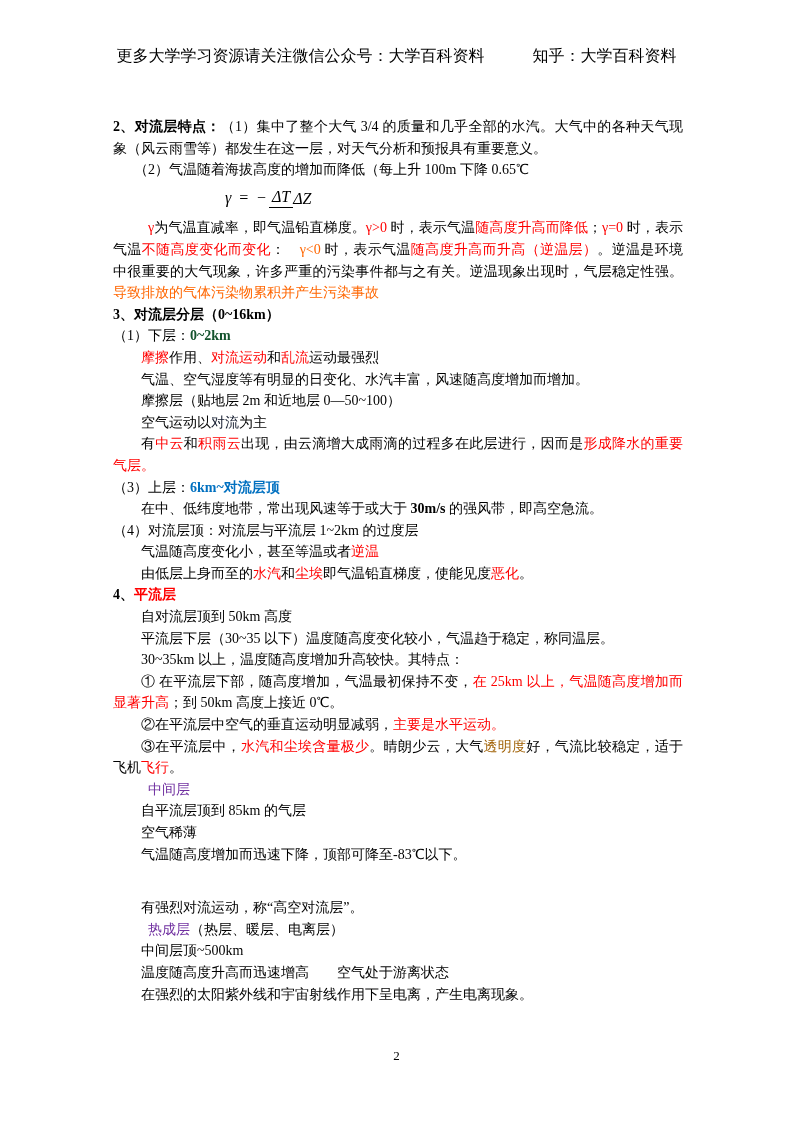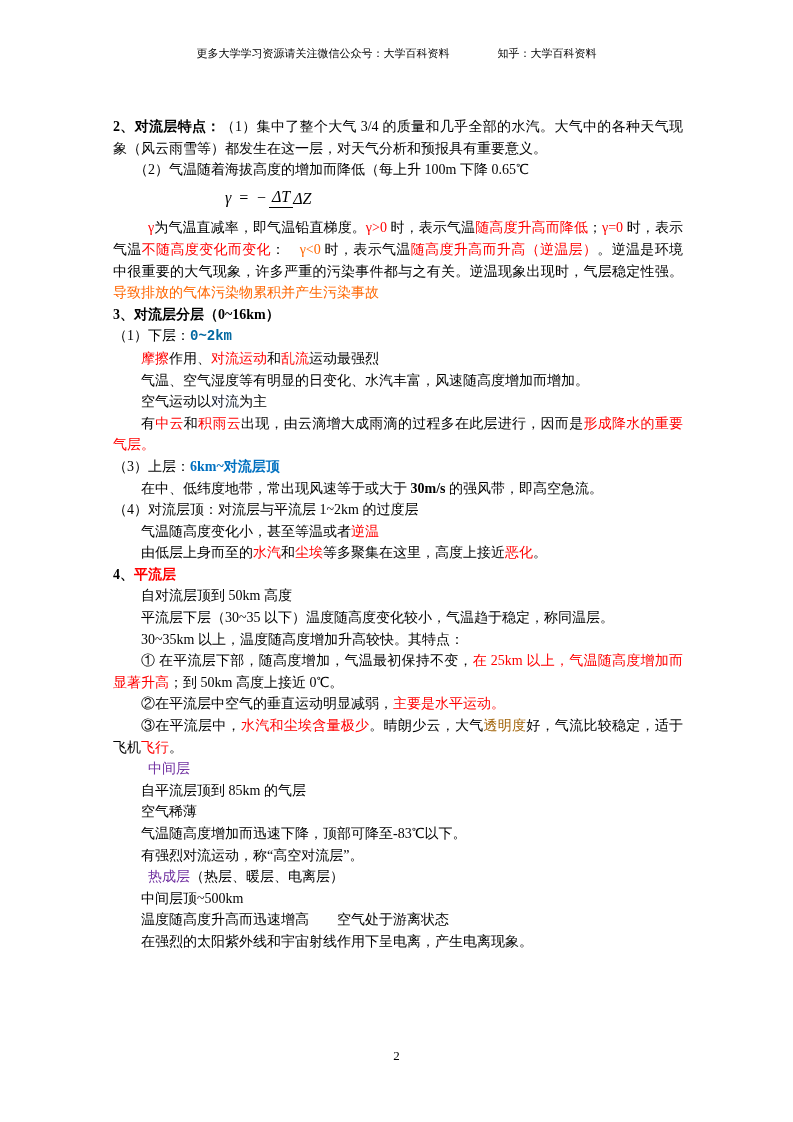--- a/index.html
+++ b/index.html
@@ -11,21 +11,21 @@
     font-family: "Liberation Serif", serif;
     color: #000000;
     overflow: hidden;
   }
   .header {
     position: absolute;
     top: 46px;
     left: 0;
     width: 100%;
     text-align: center;
-    font-size: 11px;
+    font-size: 16px;
     color: #000000;
     white-space: nowrap;
   }
   .header .hgap { display: inline-block; width: 48px; }
   .content {
     position: absolute;
     top: 116px;
     left: 113px;
     width: 570px;
   }
@@ -73,42 +73,43 @@
         <span class="f-gamma">γ</span>
         <span class="f-eq">=</span>
         <span class="f-minus">−</span>
         <span class="frac">
           <span class="num">ΔT</span>
           <span class="den">ΔZ</span>
         </span>
       </div>
       <p class="para" style="text-indent: 2.5em;"><span style="color: rgb(255, 0, 0);">γ</span><span>为气温直减率，即气温铅直梯度。</span><span style="color: rgb(255, 0, 0);">γ&gt;0</span><span> 时，表示气温</span><span style="color: rgb(255, 0, 0);">随高度升高而降低</span><span>；</span><span style="color: rgb(255, 0, 0);">γ=0</span><span> 时，表示气温</span><span style="color: rgb(255, 0, 0);">不随高度变化而变化</span><span>：　</span><span style="color: rgb(255, 102, 0);">γ&lt;0</span><span> 时，表示气温</span><span style="color: rgb(255, 0, 0);">随高度升高而升高（逆温层）</span><span>。逆温是环境中很重要的大气现象，许多严重的污染事件都与之有关。逆温现象出现时，气层稳定性强。</span><span style="color: rgb(255, 102, 0);">导致排放的气体污染物累积并产生污染事故</span></p>
       <p class="para"><span style="font-weight: bold;">3、对流层分层（0~16km）</span></p>
-      <p class="para"><span>（1）下层：</span><span style="color: #0369a1; font-weight: bold; font-family: Liberation Mono, monospace;">0~2km</span></p>
+      <p class="para"><span>（1）下层：</span><span style="color: #14532d; font-weight: bold;">0~2km</span></p>
       <p class="para" style="text-indent: 2em;"><span style="color: rgb(255, 0, 0);">摩擦</span><span>作用、</span><span style="color: rgb(255, 0, 0);">对流运动</span><span>和</span><span style="color: rgb(255, 0, 0);">乱流</span><span>运动最强烈</span></p>
       <p class="para" style="text-indent: 2em;"><span>气温、空气湿度等有明显的日变化、水汽丰富，风速随高度增加而增加。</span></p>
+      <p class="para" style="text-indent: 2em;"><span>摩擦层（贴地层 2m 和近地层 0—50~100）</span></p>
       <p class="para" style="text-indent: 2em;"><span>空气运动以</span><span style="color: #0f172a;">对流</span><span>为主</span></p>
       <p class="para" style="text-indent: 2em;"><span>有</span><span style="color: rgb(255, 0, 0);">中云</span><span>和</span><span style="color: rgb(255, 0, 0);">积雨云</span><span>出现，由云滴增大成雨滴的过程多在此层进行，因而是</span><span style="color: rgb(255, 0, 0);">形成降水的重要气层。</span></p>
       <p class="para"><span>（3）上层：</span><span style="color: rgb(0, 112, 192); font-weight: bold;">6km~对流层顶</span></p>
       <p class="para" style="text-indent: 2em;"><span>在中、低纬度地带，常出现风速等于或大于 </span><span style="font-weight: bold;">30m/s</span><span> 的强风带，即高空急流。</span></p>
       <p class="para"><span>（4）对流层顶：对流层与平流层 1~2km 的过度层</span></p>
       <p class="para" style="text-indent: 2em;"><span>气温随高度变化小，甚至等温或者</span><span style="color: rgb(255, 0, 0);">逆温</span></p>
-      <p class="para" style="text-indent: 2em;"><span>由低层上身而至的</span><span style="color: rgb(255, 0, 0);">水汽</span><span>和</span><span style="color: rgb(255, 0, 0);">尘埃</span><span>等多聚集在这里，高度上接近</span><span style="color: rgb(255, 0, 0);">恶化</span><span>。</span></p>
+      <p class="para" style="text-indent: 2em;"><span>由低层上身而至的</span><span style="color: rgb(255, 0, 0);">水汽</span><span>和</span><span style="color: rgb(255, 0, 0);">尘埃</span><span>即气温铅直梯度，使能见度</span><span style="color: rgb(255, 0, 0);">恶化</span><span>。</span></p>
       <p class="para"><span style="font-weight: bold;">4、</span><span style="color: rgb(255, 0, 0); font-weight: bold;">平流层</span></p>
       <p class="para" style="text-indent: 2em;"><span>自对流层顶到 50km 高度</span></p>
       <p class="para" style="text-indent: 2em;"><span>平流层下层（30~35 以下）温度随高度变化较小，气温趋于稳定，称同温层。</span></p>
       <p class="para" style="text-indent: 2em;"><span>30~35km 以上，温度随高度增加升高较快。其特点：</span></p>
       <p class="para" style="text-indent: 2em;"><span>① 在平流层下部，随高度增加，气温最初保持不变，</span><span style="color: rgb(255, 0, 0);">在 25km 以上，气温随高度增加而显著升高</span><span>；到 50km 高度上接近 0℃。</span></p>
       <p class="para" style="text-indent: 2em;"><span>②在平流层中空气的垂直运动明显减弱，</span><span style="color: rgb(255, 0, 0);">主要是水平运动。</span></p>
       <p class="para" style="text-indent: 2em;"><span>③在平流层中，</span><span style="color: rgb(255, 0, 0);">水汽和尘埃含量极少</span><span>。晴朗少云，大气</span><span style="color: #a16207;">透明度</span><span>好，气流比较稳定，适于飞机</span><span style="color: rgb(255, 0, 0);">飞行</span><span>。</span></p>
       <p class="para" style="text-indent: 2.5em;"><span style="color: rgb(112, 48, 160);">中间层</span></p>
       <p class="para" style="text-indent: 2em;"><span>自平流层顶到 85km 的气层</span></p>
       <p class="para" style="text-indent: 2em;"><span>空气稀薄</span></p>
       <p class="para" style="text-indent: 2em;"><span>气温随高度增加而迅速下降，顶部可降至-83℃以下。</span></p>
-      <p class="para" style="text-indent: 2em;"><span>有强烈对流运动，称“高空对流层”。</span></p>
+      <p class="para" style="text-indent: 2em; margin-top: 32px;"><span>有强烈对流运动，称“高空对流层”。</span></p>
       <p class="para" style="text-indent: 2.5em;"><span style="color: rgb(112, 48, 160);">热成层</span><span>（热层、暖层、电离层）</span></p>
       <p class="para" style="text-indent: 2em;"><span>中间层顶~500km</span></p>
       <p class="para" style="text-indent: 2em;"><span>温度随高度升高而迅速增高　　空气处于游离状态</span></p>
       <p class="para" style="text-indent: 2em;"><span>在强烈的太阳紫外线和宇宙射线作用下呈电离，产生电离现象。</span></p>
     </div>
 
   <div class="footer">
     <span>2</span>
   </div>
 </div>

